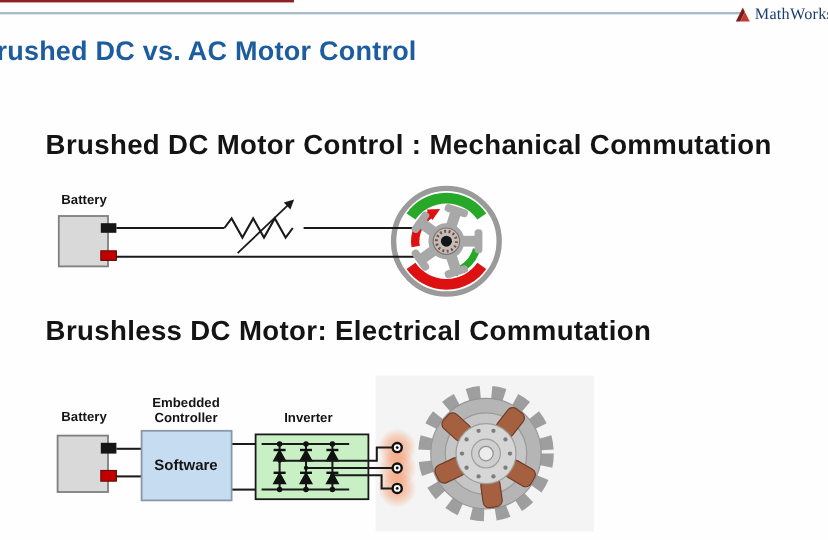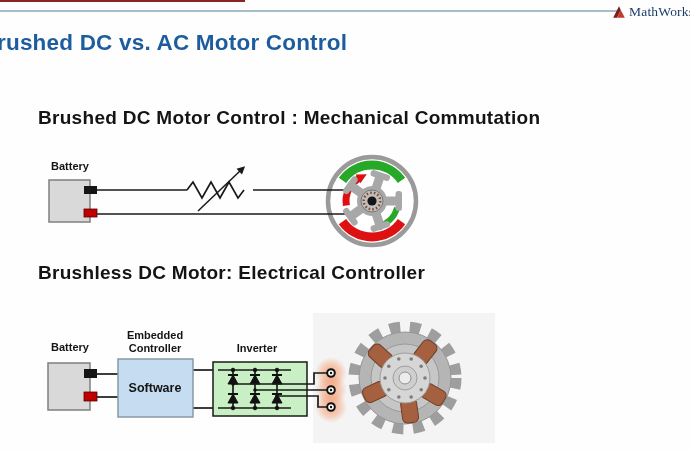--- a/index.html
+++ b/index.html
@@ -11,21 +11,21 @@
   .topline-red{position:absolute;left:0;top:0;width:245px;height:2px;}
   .topline-gray{position:absolute;left:0;top:10px;width:618px;height:2px;}
   .logo{position:absolute;left:612px;top:3px;height:18px;display:flex;align-items:center;white-space:nowrap;}
   .logo .mw-name{font-family:"Liberation Serif", serif;font-size:13.5px;color:#1b3d6d;margin-left:3px;letter-spacing:0.2px;}
   .slide-title{
     position:absolute;left:-3px;top:30px;
     font-size:22.5px;font-weight:bold;letter-spacing:0.2px;white-space:nowrap;
   }
   .section-heading{
     position:absolute;left:38px;
-    font-size:19px;font-weight:bold;color:#141414;letter-spacing:0.3px;white-space:nowrap;
+    font-size:23px;font-weight:bold;color:#141414;letter-spacing:0.3px;white-space:nowrap;
   }
   #h1{top:107px;}
   #h2{top:262px;}
   svg{position:absolute;left:0;}
   #svg-brushed{top:143px;}
   #svg-brushless{top:300px;}
   svg text{font-family:"Liberation Sans", sans-serif;font-weight:bold;fill:#141414;}
   .lbl{font-size:11px;}
   .lbl-big{font-size:12.5px;}
 </style>
@@ -40,21 +40,21 @@
     <path d="M1,11 L6,1 L7.5,4.2 L4.2,11 Z" fill="#7a1c1c"></path>
     <path d="M4.2,11 L7.5,4.2 L11,11 Z" fill="#c23b2e"></path>
   </svg>
   <span class="mw-name">MathWorks</span>
 
 </div>
 
 <div class="slide-title" style="color: rgb(29, 92, 158);">rushed DC vs. AC Motor Control</div>
 
 <div id="h1" class="section-heading">Brushed DC Motor Control : Mechanical Commutation</div>
-<div id="h2" class="section-heading">Brushless DC Motor: Electrical Controller</div>
+<div id="h2" class="section-heading">Brushless DC Motor: Electrical Commutation</div>
 
 <svg id="svg-brushed" width="690" height="116" viewBox="0 0 690 116">
 
   <g>
     <text class="lbl" x="70" y="27" text-anchor="middle">Battery</text>
     <rect x="49" y="37" width="41" height="42" stroke="#7f7f7f" stroke-width="1.5" fill="#d9d9d9"></rect>
     <rect x="84" y="43" width="13" height="8" fill="#151515"></rect>
     <rect x="84" y="66" width="13" height="8" stroke="#5a0000" stroke-width="0.8" fill="#c00000"></rect>
   </g>
 

